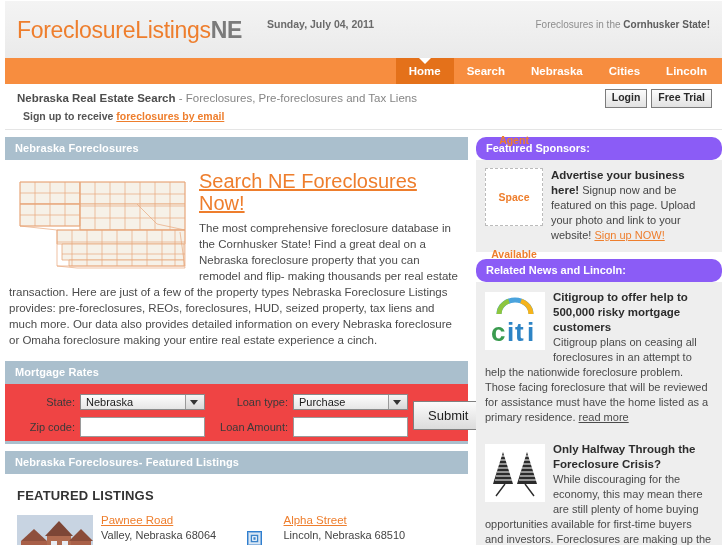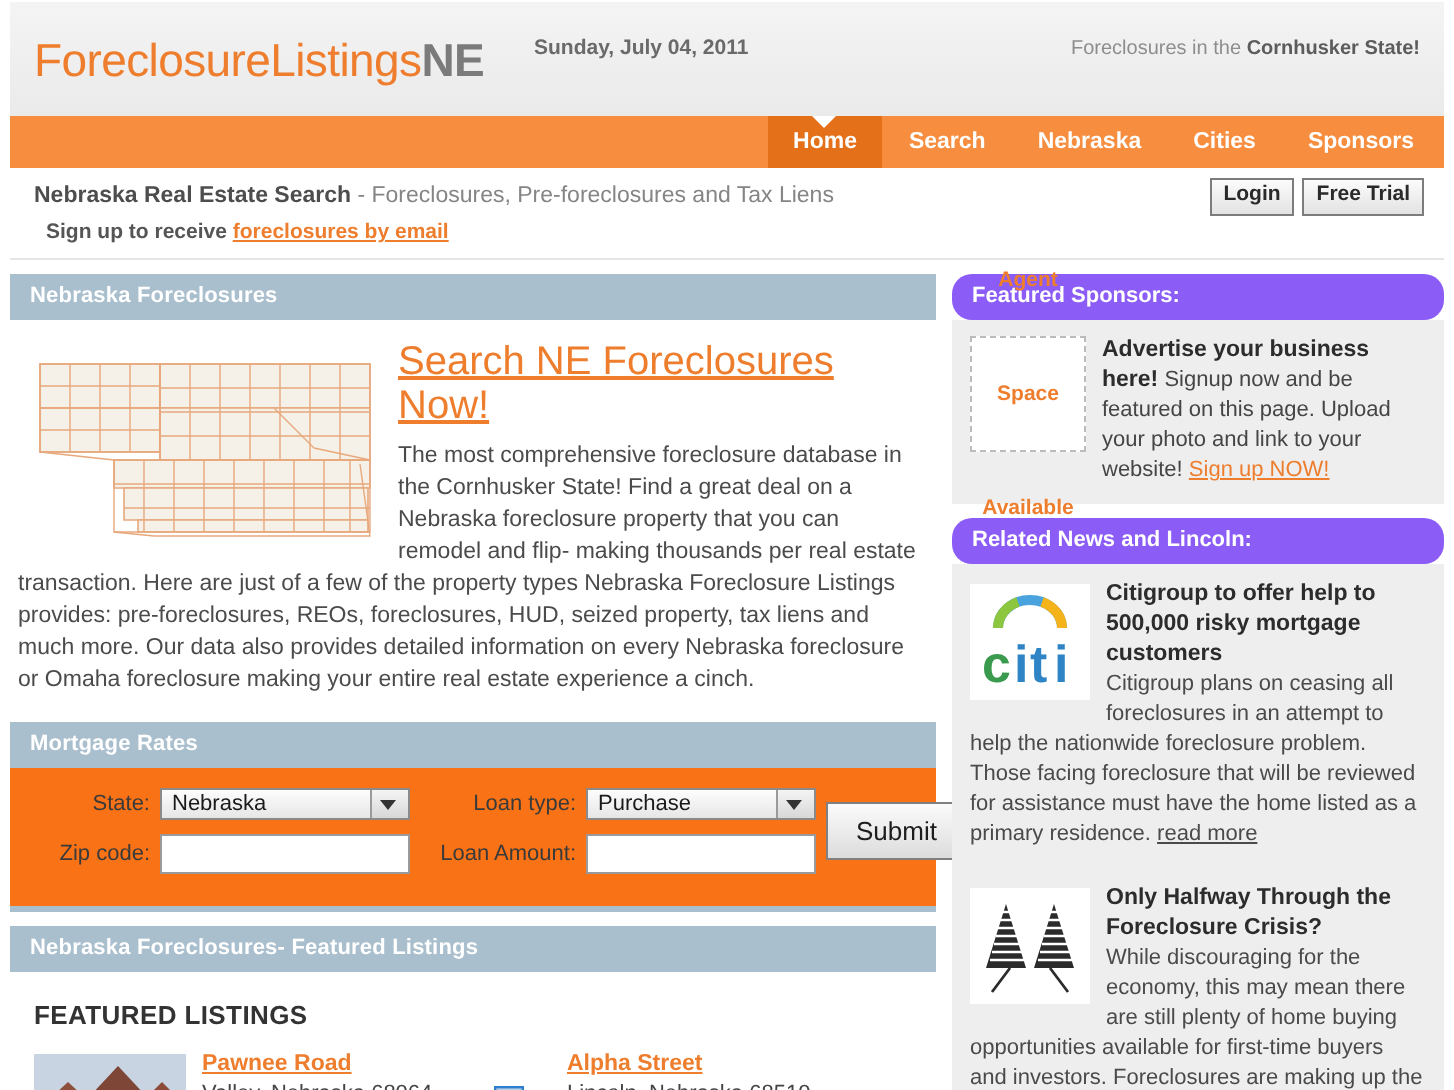--- a/index.html
+++ b/index.html
@@ -195,22 +195,22 @@
     cursor: pointer;
   }
   .intro-text {
     font-size: 11.5px;
     color: #4b4b4b;
     line-height: 16px;
     text-align: left;
   }
   
   .mort-body {
-    background: #f97316;
-    padding: 10px 10px 16px 10px;
+    background: #ef4444;
+    padding: 10px 10px 4px 10px;
     border-bottom: 3px solid #aabfcd;
   }
   .mort-grid {
     display: grid;
     grid-template-columns: 60px 125px 78px 115px 1fr;
     grid-row-gap: 7px;
     grid-column-gap: 5px;
     align-items: center;
   }
   .mort-label {
@@ -296,21 +296,21 @@
   }
   .listing-thumb-broken {
     width: 15px;
     height: 15px;
     flex: none;
     margin: 18px 22px 0 10px;
   }
   .listing-info { font-size: 11px; color: #444444; line-height: 14.5px; }
   .listing-info a.street {
     color: #ee7e2d;
-    font-weight: bold;
+    font-weight: normal;
     text-decoration: underline;
     font-size: 11.5px;
   }
   
   .sponsor-row { display: flex; align-items: flex-start; }
   .agent-box {
     width: 56px;
     height: 56px;
     flex: none;
     border: 1px dashed #bbbbbb;
@@ -367,21 +367,21 @@
       <span>Foreclosures in the </span><b>Cornhusker State!</b>
     </div>
   </div>
 
   <div class="navbar">
     <div class="nav-items">
       <div class="nav-item active">Home</div>
       <div class="nav-item">Search</div>
       <div class="nav-item">Nebraska</div>
       <div class="nav-item">Cities</div>
-      <div class="nav-item">Sponsors</div>
+      <div class="nav-item">Lincoln</div>
     </div>
   </div>
 
   <div class="subhead">
     <div class="subhead-line1">
       <b>Nebraska Real Estate Search</b><span> - Foreclosures, Pre-foreclosures and Tax Liens</span>
     </div>
     <div class="subhead-line2">
       <span>Sign up to receive </span><a href="#">foreclosures by email</a>
     </div>

